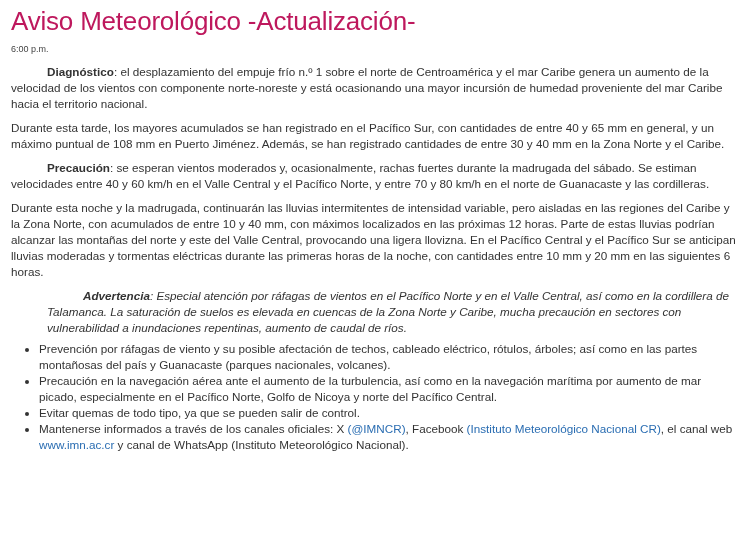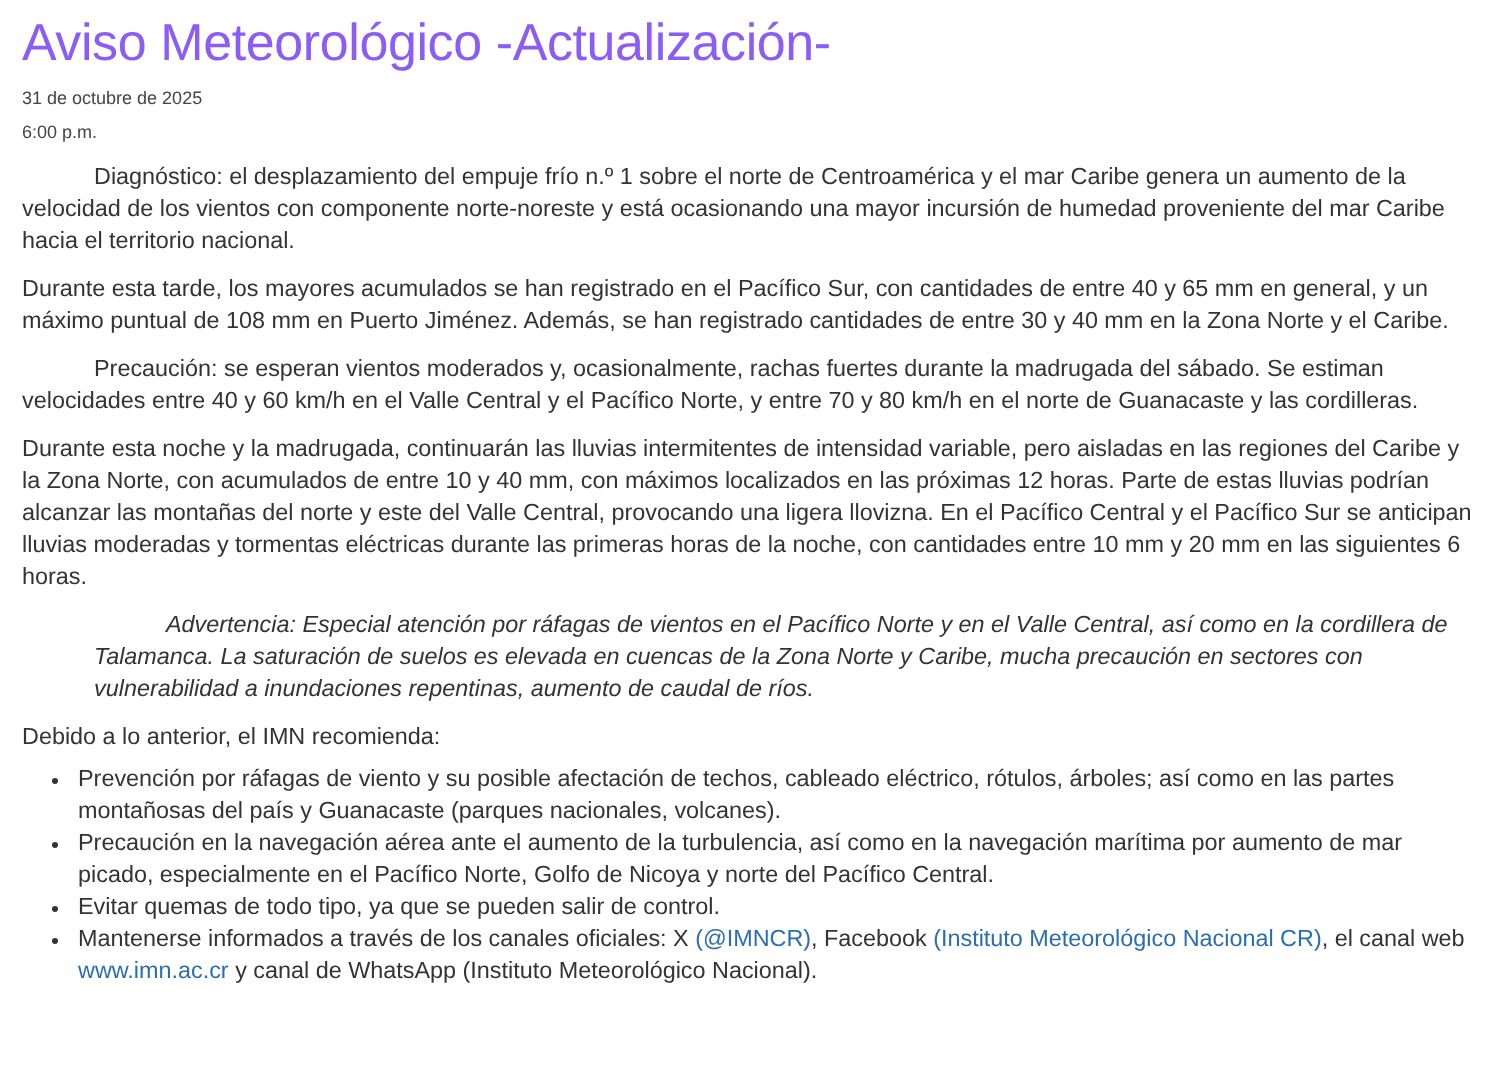--- a/index.html
+++ b/index.html
@@ -8,21 +8,21 @@
     font-family: "Liberation Sans", sans-serif;
     color: #333333;
   }
   .page { padding: 4px 10px 0 11px; }
   h1.title {
     margin: 0; padding: 0;
     font-family: "Liberation Sans", sans-serif;
     font-weight: normal;
     font-size: 26px;
     line-height: 34px;
-    color: #8b5cf6;
+    color: #be185d;
     letter-spacing: -0.2px;
   }
   h2.subtitle {
     margin: 10px 0 0 0;
     font-weight: normal;
     font-size: 17px;
     line-height: 22px;
     color: #333333;
   }
   .meta {
@@ -32,51 +32,49 @@
     margin-top: 6px;
   }
   .meta + .meta { margin-top: 6px; }
   p {
     margin: 8px 0 0 0;
     font-size: 11.7px;
     line-height: 16px;
     color: #333333;
   }
   p.first { margin-top: 9px; }
-  p .label { font-weight: normal; padding-left: 36px; }
+  p .label { font-weight: bold; padding-left: 36px; }
   p.warning { font-style: italic; margin-left: 36px; }
   ul.recs {
     margin: 5px 0 0 0;
     padding-left: 28px;
     font-size: 11.7px;
     line-height: 16px;
     list-style: disc;
   }
   ul.recs li { padding-left: 0; }
   a.link { color: #2a6db2; text-decoration: none; }
 </style>
 </head>
 <body>
 
 <div class="page">
   <h1 class="title">Aviso Meteorológico -Actualización-</h1>
-  <div class="meta">31 de octubre de 2025</div>
   <div class="meta">6:00 p.m.</div>
 
   <p class="first"><span class="label">Diagnóstico</span><span>: el desplazamiento del empuje frío n.º 1 sobre el norte de Centroamérica y el mar Caribe genera un aumento de la velocidad de los vientos con componente norte-noreste y está ocasionando una mayor incursión de humedad proveniente del mar Caribe hacia el territorio nacional.</span></p>
 
   <p>Durante esta tarde, los mayores acumulados se han registrado en el Pacífico Sur, con cantidades de entre 40 y 65 mm en general, y un máximo puntual de 108 mm en Puerto Jiménez. Además, se han registrado cantidades de entre 30 y 40 mm en la Zona Norte y el Caribe.</p>
 
   <p><span class="label">Precaución</span><span>: se esperan vientos moderados y, ocasionalmente, rachas fuertes durante la madrugada del sábado. Se estiman velocidades entre 40 y 60 km/h en el Valle Central y el Pacífico Norte, y entre 70 y 80 km/h en el norte de Guanacaste y las cordilleras.</span></p>
 
   <p>Durante esta noche y la madrugada, continuarán las lluvias intermitentes de intensidad variable, pero aisladas en las regiones del Caribe y la Zona Norte, con acumulados de entre 10 y 40 mm, con máximos localizados en las próximas 12 horas. Parte de estas lluvias podrían alcanzar las montañas del norte y este del Valle Central, provocando una ligera llovizna. En el Pacífico Central y el Pacífico Sur se anticipan lluvias moderadas y tormentas eléctricas durante las primeras horas de la noche, con cantidades entre 10 mm y 20 mm en las siguientes 6 horas.</p>
 
   <p class="warning"><span class="label">Advertencia</span><span>: Especial atención por ráfagas de vientos en el Pacífico Norte y en el Valle Central, así como en la cordillera de Talamanca. La saturación de suelos es elevada en cuencas de la Zona Norte y Caribe, mucha precaución en sectores con vulnerabilidad a inundaciones repentinas, aumento de caudal de ríos.</span></p>
 
-  <p>Debido a lo anterior, el IMN recomienda:</p>
 
   <ul class="recs">
     <li>Prevención por ráfagas de viento y su posible afectación de techos, cableado eléctrico, rótulos, árboles; así como en las partes montañosas del país y Guanacaste (parques nacionales, volcanes).</li>
     <li>Precaución en la navegación aérea ante el aumento de la turbulencia, así como en la navegación marítima por aumento de mar picado, especialmente en el Pacífico Norte, Golfo de Nicoya y norte del Pacífico Central.</li>
     <li>Evitar quemas de todo tipo, ya que se pueden salir de control.</li>
     <li><span>Mantenerse informados a través de los canales oficiales: X </span><a class="link" href="#">(@IMNCR)</a><span>, Facebook </span><a class="link" href="#">(Instituto Meteorológico Nacional CR)</a><span>, el canal web </span><a class="link" href="#">www.imn.ac.cr</a><span> y canal de WhatsApp (Instituto Meteorológico Nacional).</span></li>
   </ul>
 </div>
 
 </body></html>

